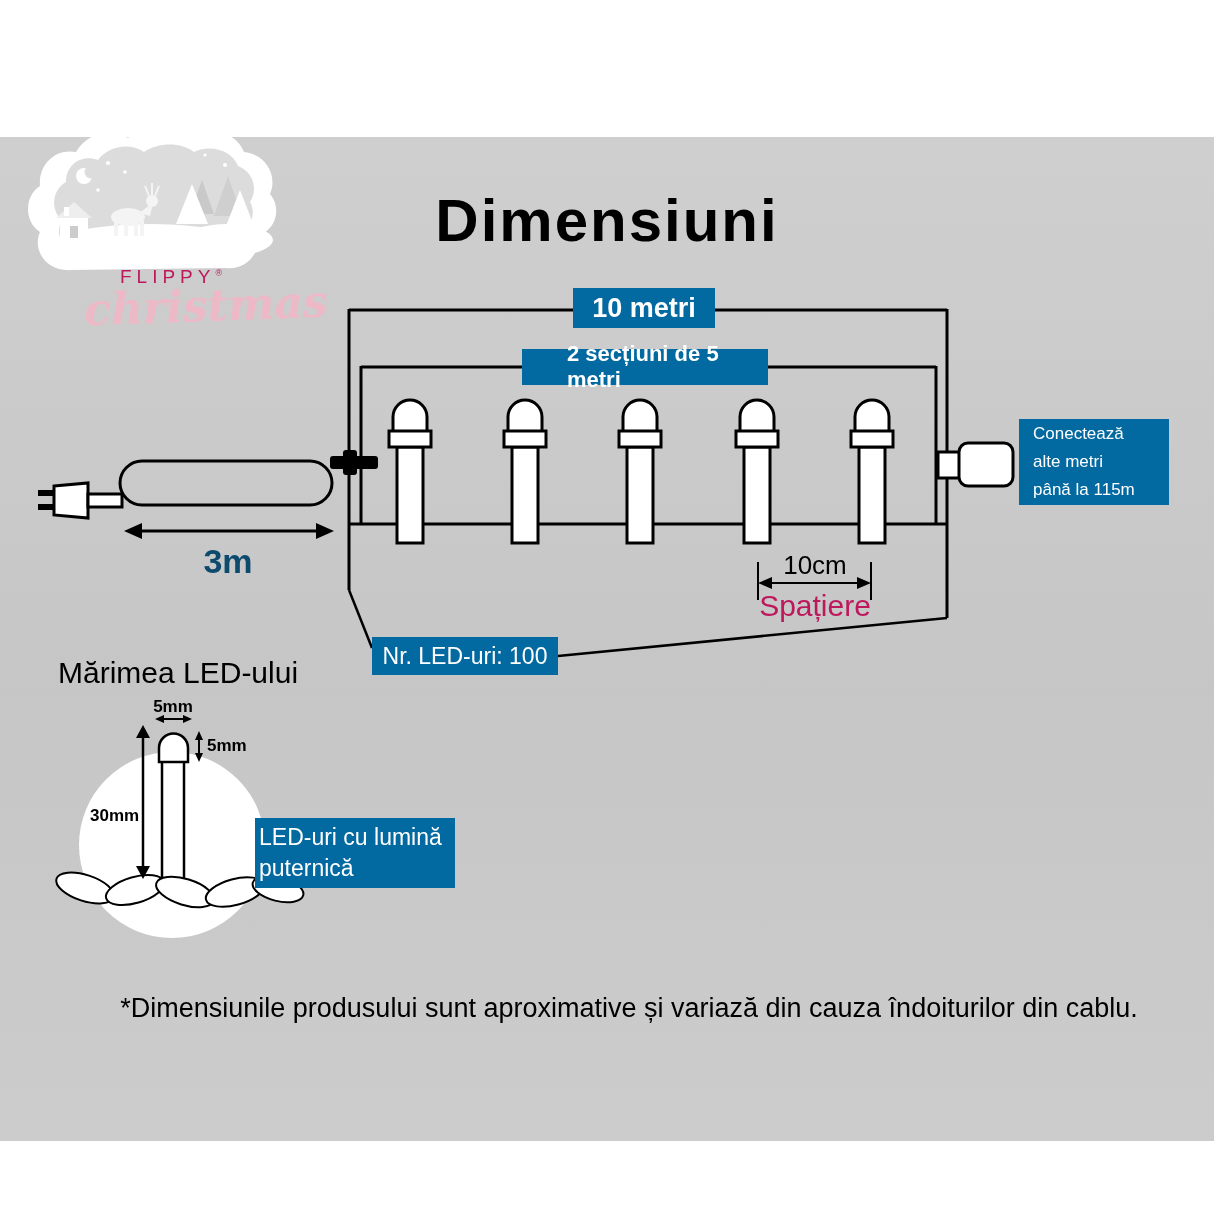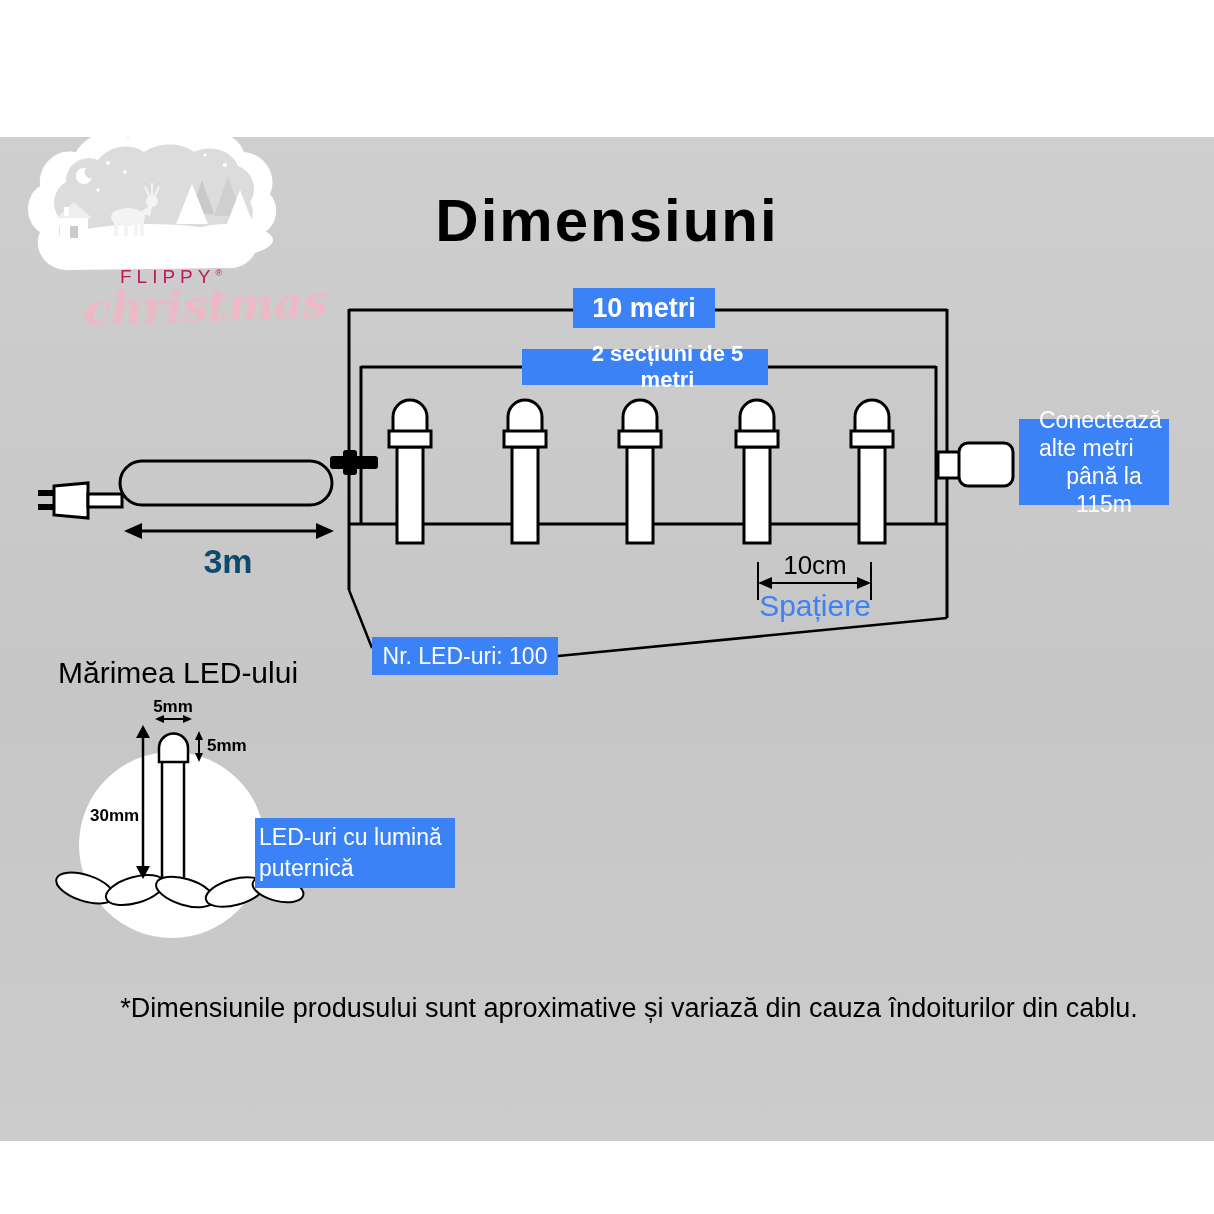--- a/index.html
+++ b/index.html
@@ -22,36 +22,35 @@
   .rope { fill: #fff; stroke: #000; stroke-width: 2; }
 
   .abs { position: absolute; }
 
   .page-title {
     left: 0; right: 0; top: 186px; text-align: center;
     font-size: 60px; font-weight: bold; color: #000; letter-spacing: 2px;
   }
 
   .black-box {
-    background: #3b82f6; color: #fff;
+    background: #0369a1; color: #fff;
     display: flex; align-items: center; justify-content: center;
     box-sizing: border-box;
-    text-align: center;
   }
   .black-box.left-align { flex-direction: column; align-items: flex-start; justify-content: center; }
 
   #lbl-10m       { left: 573px; top: 288px; width: 142px; height: 40px; font-size: 27px; font-weight: bold; }
   #lbl-sections  { left: 522px; top: 349px; width: 246px; height: 36px; font-size: 22px; font-weight: bold; padding-left: 45px; }
-  #lbl-connect   { left: 1019px; top: 419px; width: 150px; height: 86px; font-size: 23px; line-height: 28px; padding-left: 20px; }
+  #lbl-connect   { left: 1019px; top: 419px; width: 150px; height: 86px; font-size: 17px; line-height: 28px; padding-left: 14px; }
   #lbl-ledcount  { left: 372px; top: 637px; width: 186px; height: 38px; font-size: 23px; }
   #lbl-lednote   { left: 255px; top: 818px; width: 200px; height: 70px; font-size: 23px; line-height: 31px; padding-left: 4px; }
 
   #lbl-3m        { left: 153px; top: 542px; width: 150px; text-align: center; font-size: 34px; font-weight: bold; color: #0c4a6e; }
   #lbl-10cm      { left: 755px; top: 550px; width: 120px; text-align: center; font-size: 26px; color: #000; }
-  #lbl-spatiere  { left: 735px; top: 589px; width: 160px; text-align: center; font-size: 30px; color: #3b82f6; }
+  #lbl-spatiere  { left: 735px; top: 589px; width: 160px; text-align: center; font-size: 30px; color: #be185d; }
   #lbl-marimea   { left: 58px;  top: 656px; font-size: 30px; color: #000; }
 
   .dim-label { font-size: 17px; font-weight: bold; color: #000; }
   #lbl-5mm-top  { left: 145px; top: 697px; width: 56px; text-align: center; }
   #lbl-5mm-side { left: 207px; top: 736px; }
   #lbl-30mm     { left: 90px;  top: 806px; }
 
   #footnote {
     left: 0; right: 0; top: 993px; text-align: center;
     font-size: 27px; color: #000; padding-left: 44px;

